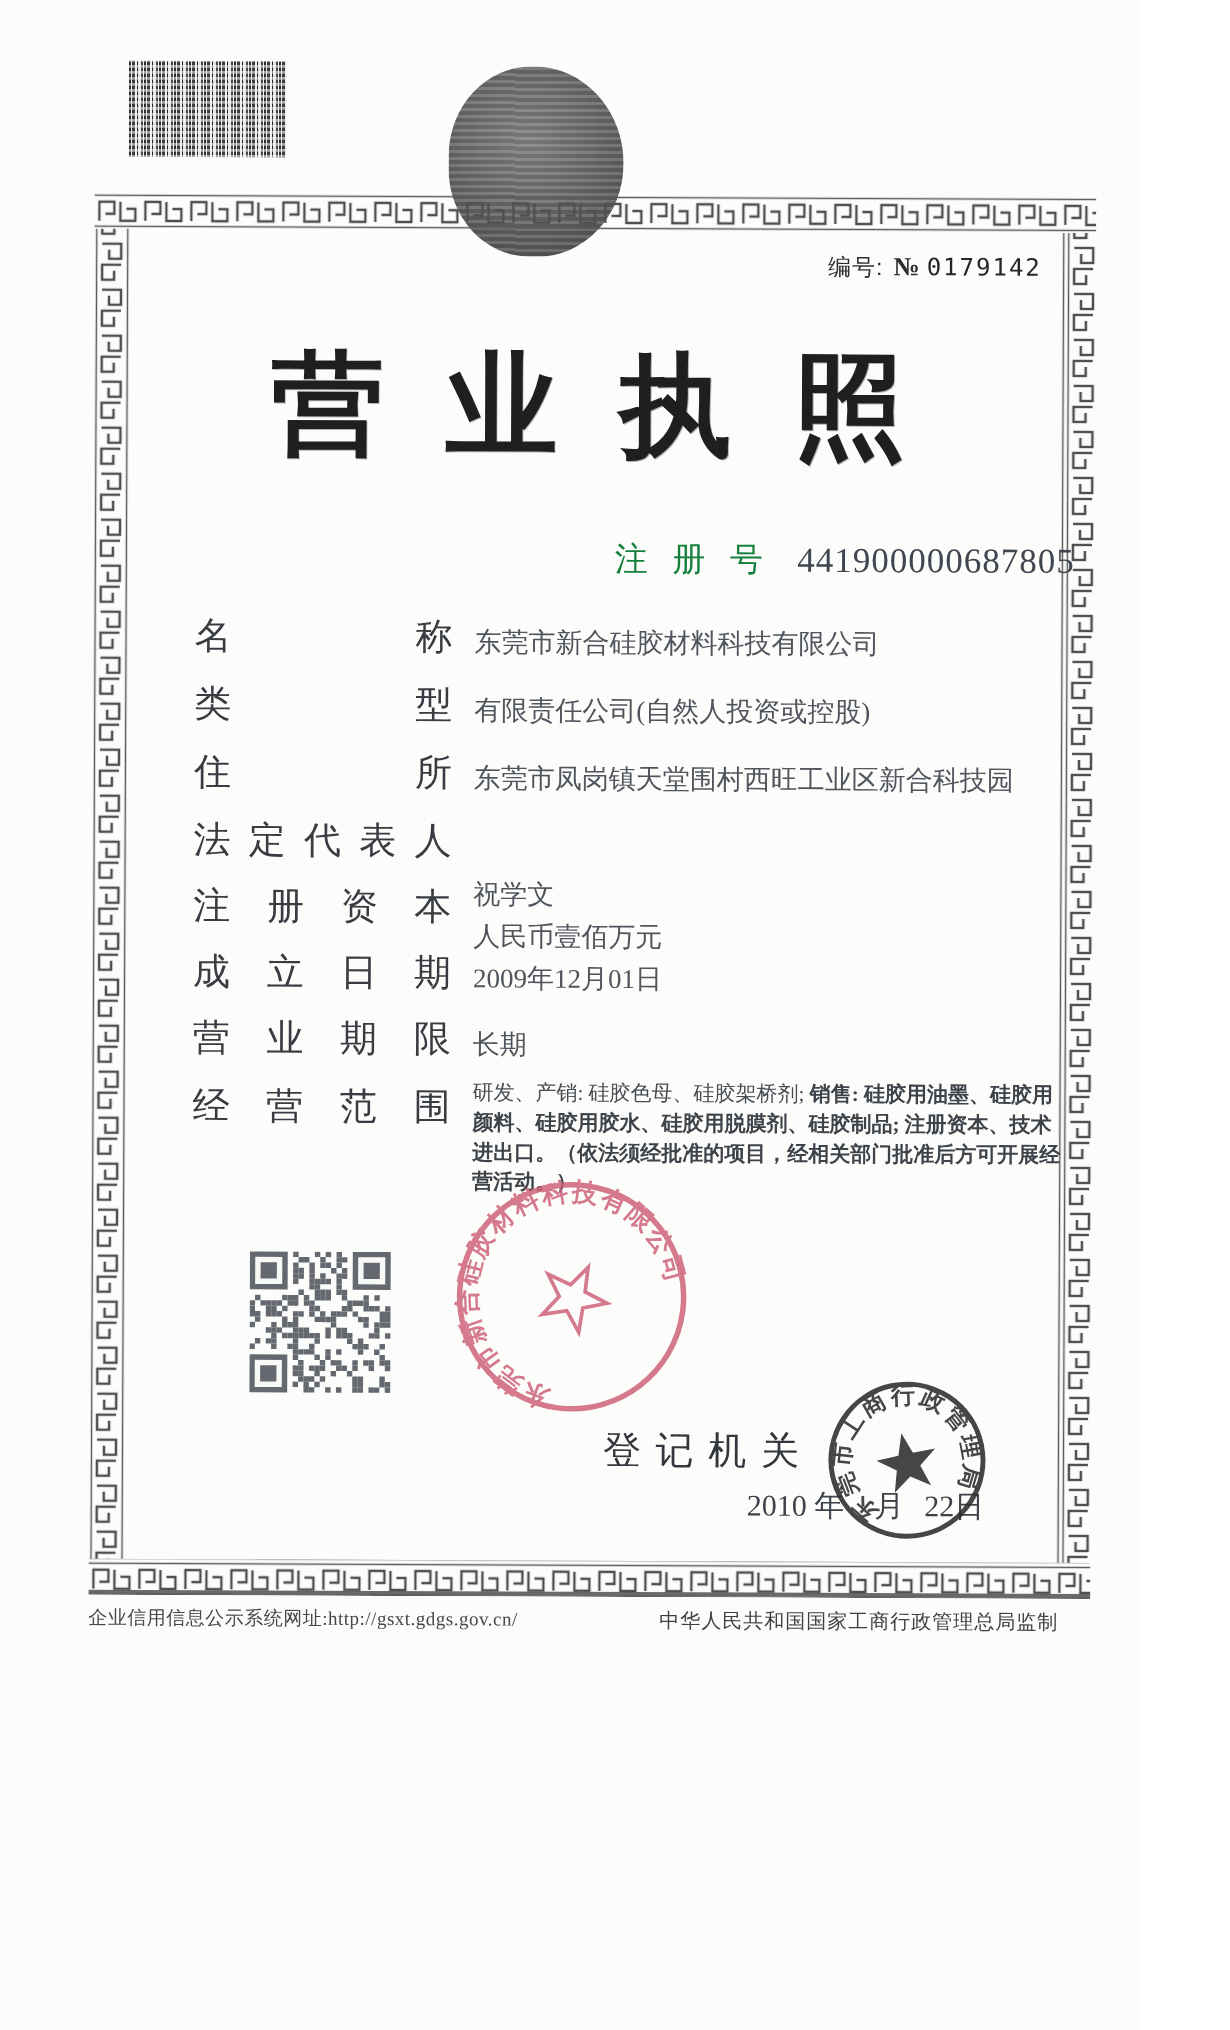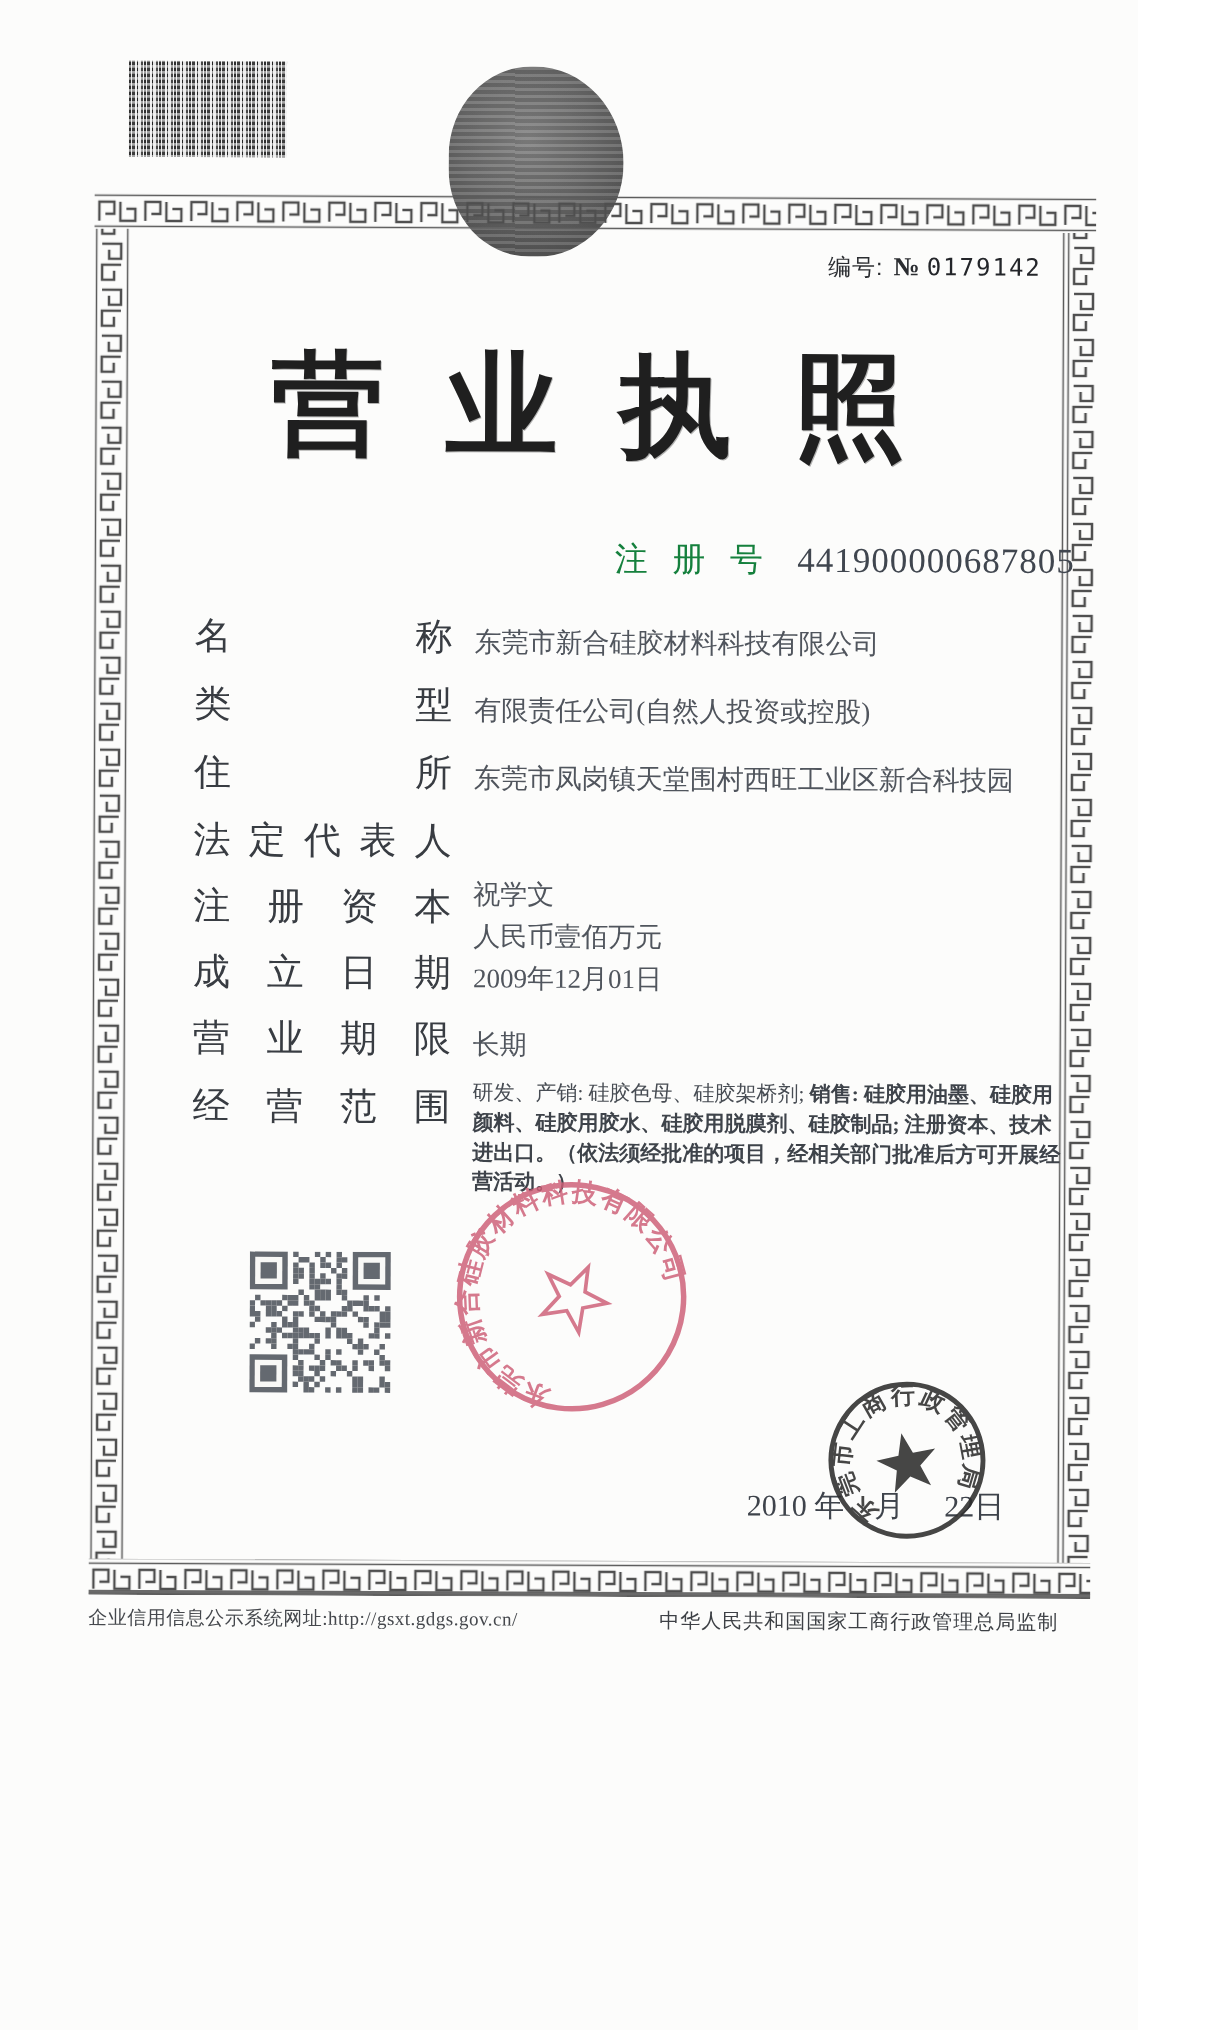--- a/index.html
+++ b/index.html
@@ -51,21 +51,21 @@
   .scope-value{left:476px;top:1078px;width:592px;font-family:"Liberation Serif",serif;
     font-size:21px;line-height:1.42;color:#474c53;white-space:normal;}
   .scope-value .b{font-weight:700;color:#3e434a;}
 
   .qr{left:254px;top:1252px;width:142px;height:142px;opacity:.88;}
 
   .reg-org{left:608px;top:1424px;width:196px;font-size:38px;font-weight:500;color:#33373d;
     text-align:justify;text-align-last:justify;}
   .date{left:752px;top:1484px;font-family:"Liberation Serif",serif;font-size:30px;color:#3e434b;white-space:nowrap;}
   .date .gap1{margin-left:30px;}
-  .date .gap2{margin-left:40px;}
+  .date .gap2{margin-left:20px;}
 
   .seal-red{left:444px;top:1164px;opacity:.82;}
   .stamp-black{left:822px;top:1368px;opacity:.88;}
 
   .footer-left{left:94px;top:1606px;font-family:"Liberation Serif",serif;font-size:19px;color:#45484d;letter-spacing:.5px;}
   .footer-right{right:166px;top:1606px;font-family:"Liberation Serif",serif;font-size:20px;color:#3d4045;letter-spacing:1px;}
 </style>
 </head>
 <body>
 
@@ -366,20 +366,21 @@
         <path id="sealArc" d="M 58.5,193.7 A 96,96 0 1 1 205.5,193.7" stroke="none"></path>
         <text font-size="26" letter-spacing="2" fill="#cd5d75" stroke="none" font-weight="600" font-family="Liberation Sans, sans-serif">
           <textPath href="#sealArc">东莞市新合硅胶材料科技有限公司</textPath>
         </text>
         <g transform="translate(132 134) scale(1.15) rotate(-8)">
           <path d="M0,-30 L7.05,-9.71 L28.53,-9.27 L11.41,3.71 L17.63,24.27 L0,12 L-17.63,24.27 L-11.41,3.71 L-28.53,-9.27 L-7.05,-9.71 Z" stroke-width="3.2"></path>
         </g>
       </g>
     </svg>
 
+    <div class="abs reg-org">登记机关</div>
 
     <div class="abs date">
       <span>2010 年</span><span class="gap1">月</span><span class="gap2">22日</span>
     </div>
 
     <svg class="abs stamp-black" width="180" height="180" viewBox="0 0 180 180">
       <g transform="rotate(-12 90 90)">
         <circle cx="90" cy="90" r="76" fill="none" stroke="#2d2d2d" stroke-width="5"></circle>
         <path id="stampArc" d="M 53.4,133.7 A 57,57 0 1 1 126.6,133.7" fill="none" stroke="none"></path>
         <text font-size="24" letter-spacing="3" fill="#2d2d2d" font-weight="700" font-family="Liberation Sans, sans-serif">

